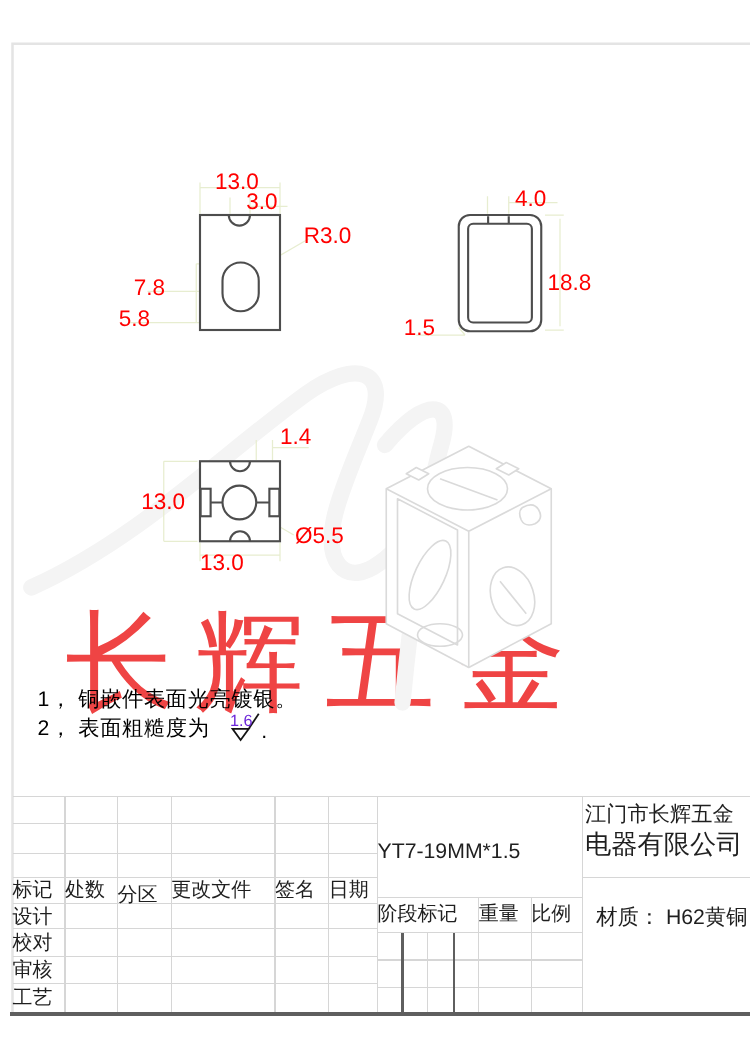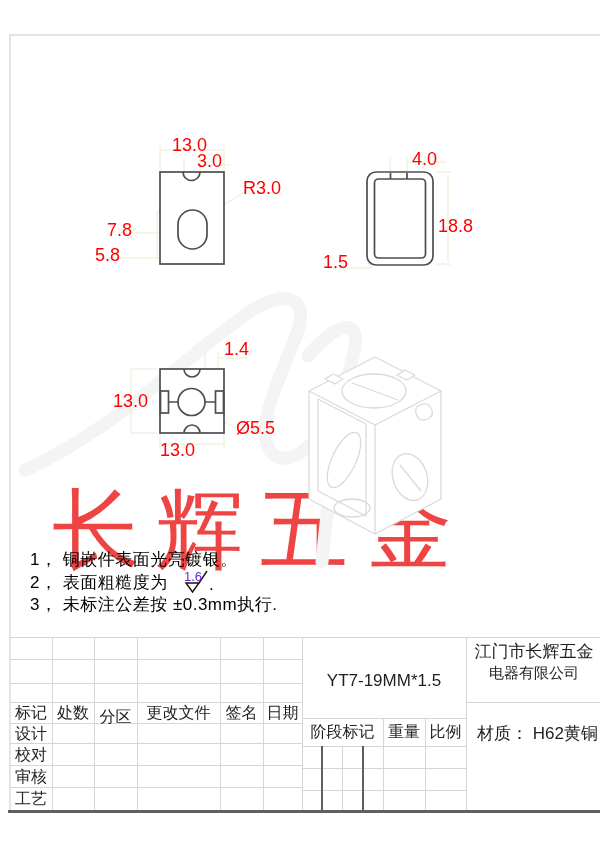--- a/index.html
+++ b/index.html
@@ -7,21 +7,21 @@
     position:relative;width:600px;height:849px;background:#ffffff;
     overflow:hidden;font-family:"Liberation Sans","DejaVu Sans",sans-serif;
   }
   .dim{
     position:absolute;color:#ff0000;font-size:18px;line-height:1;white-space:nowrap;
   }
   .note{
     position:absolute;color:#000000;font-size:17px;line-height:1;white-space:nowrap;letter-spacing:0.5px;
   }
   .tbl{
-    position:absolute;color:#1f1f1f;font-size:16px;line-height:1;text-align:center;white-space:nowrap;
+    position:absolute;color:#1f1f1f;font-size:16px;line-height:1;white-space:nowrap;
   }
   .rough-val{
     position:absolute;color:#6d28d9;font-size:13px;line-height:1;
   }
   #watermark{
     position:absolute;left:52px;top:486px;font-size:88px;line-height:1;
     color:#ef4444;letter-spacing:16px;white-space:nowrap;
   }
   svg{position:absolute;left:0;top:0;}
 </style>
@@ -127,36 +127,35 @@
 
   <span class="dim" style="left:224px;top:340px">1.4</span>
   <span class="dim" style="left:113px;top:392px">13.0</span>
   <span class="dim" style="left:160px;top:441px">13.0</span>
   <span class="dim" style="left:236px;top:419px">Ø5.5</span>
 
   <span class="note" style="left:30px;top:551px">1， 铜嵌件表面光亮镀银。</span>
   <span class="note" style="left:30px;top:574px">2， 表面粗糙度为</span>
   <span class="rough-val" style="left:184px;top:570px">1.6</span>
   <span class="note" style="left:209px;top:576px">.</span>
-  <span class="note" style="left:30px;top:596px">3， 未标注公差按 ±0.3mm执行.</span>
 
   <span class="tbl" style="left:10px;width:42px;top:705px">标记</span>
   <span class="tbl" style="left:52px;width:42px;top:705px">处数</span>
   <span class="tbl" style="left:94px;width:43px;top:709px">分区</span>
   <span class="tbl" style="left:137px;width:83px;top:705px">更改文件</span>
   <span class="tbl" style="left:220px;width:43px;top:705px">签名</span>
   <span class="tbl" style="left:263px;width:39px;top:705px">日期</span>
 
   <span class="tbl" style="left:10px;width:42px;top:726px">设计</span>
   <span class="tbl" style="left:10px;width:42px;top:747px">校对</span>
   <span class="tbl" style="left:10px;width:42px;top:769px">审核</span>
   <span class="tbl" style="left:10px;width:42px;top:791px">工艺</span>
 
   <span class="tbl" style="left:302px;width:164px;top:672px;font-size:17px">YT7-19MM*1.5</span>
   <span class="tbl" style="left:302px;width:81px;top:724px">阶段标记</span>
   <span class="tbl" style="left:383px;width:42px;top:724px">重量</span>
   <span class="tbl" style="left:425px;width:41px;top:724px">比例</span>
 
   <span class="tbl" style="left:468px;width:132px;top:643px;font-size:17px">江门市长辉五金</span>
-  <span class="tbl" style="left:468px;width:132px;top:665px;font-size:15px">电器有限公司</span>
+  <span class="tbl" style="left:468px;width:132px;top:665px;font-size:21px">电器有限公司</span>
   <span class="tbl" style="left:477px;top:725px;font-size:17px;text-align:left">材质： H62黄铜</span>
 
 </div>
 
 </body></html>

